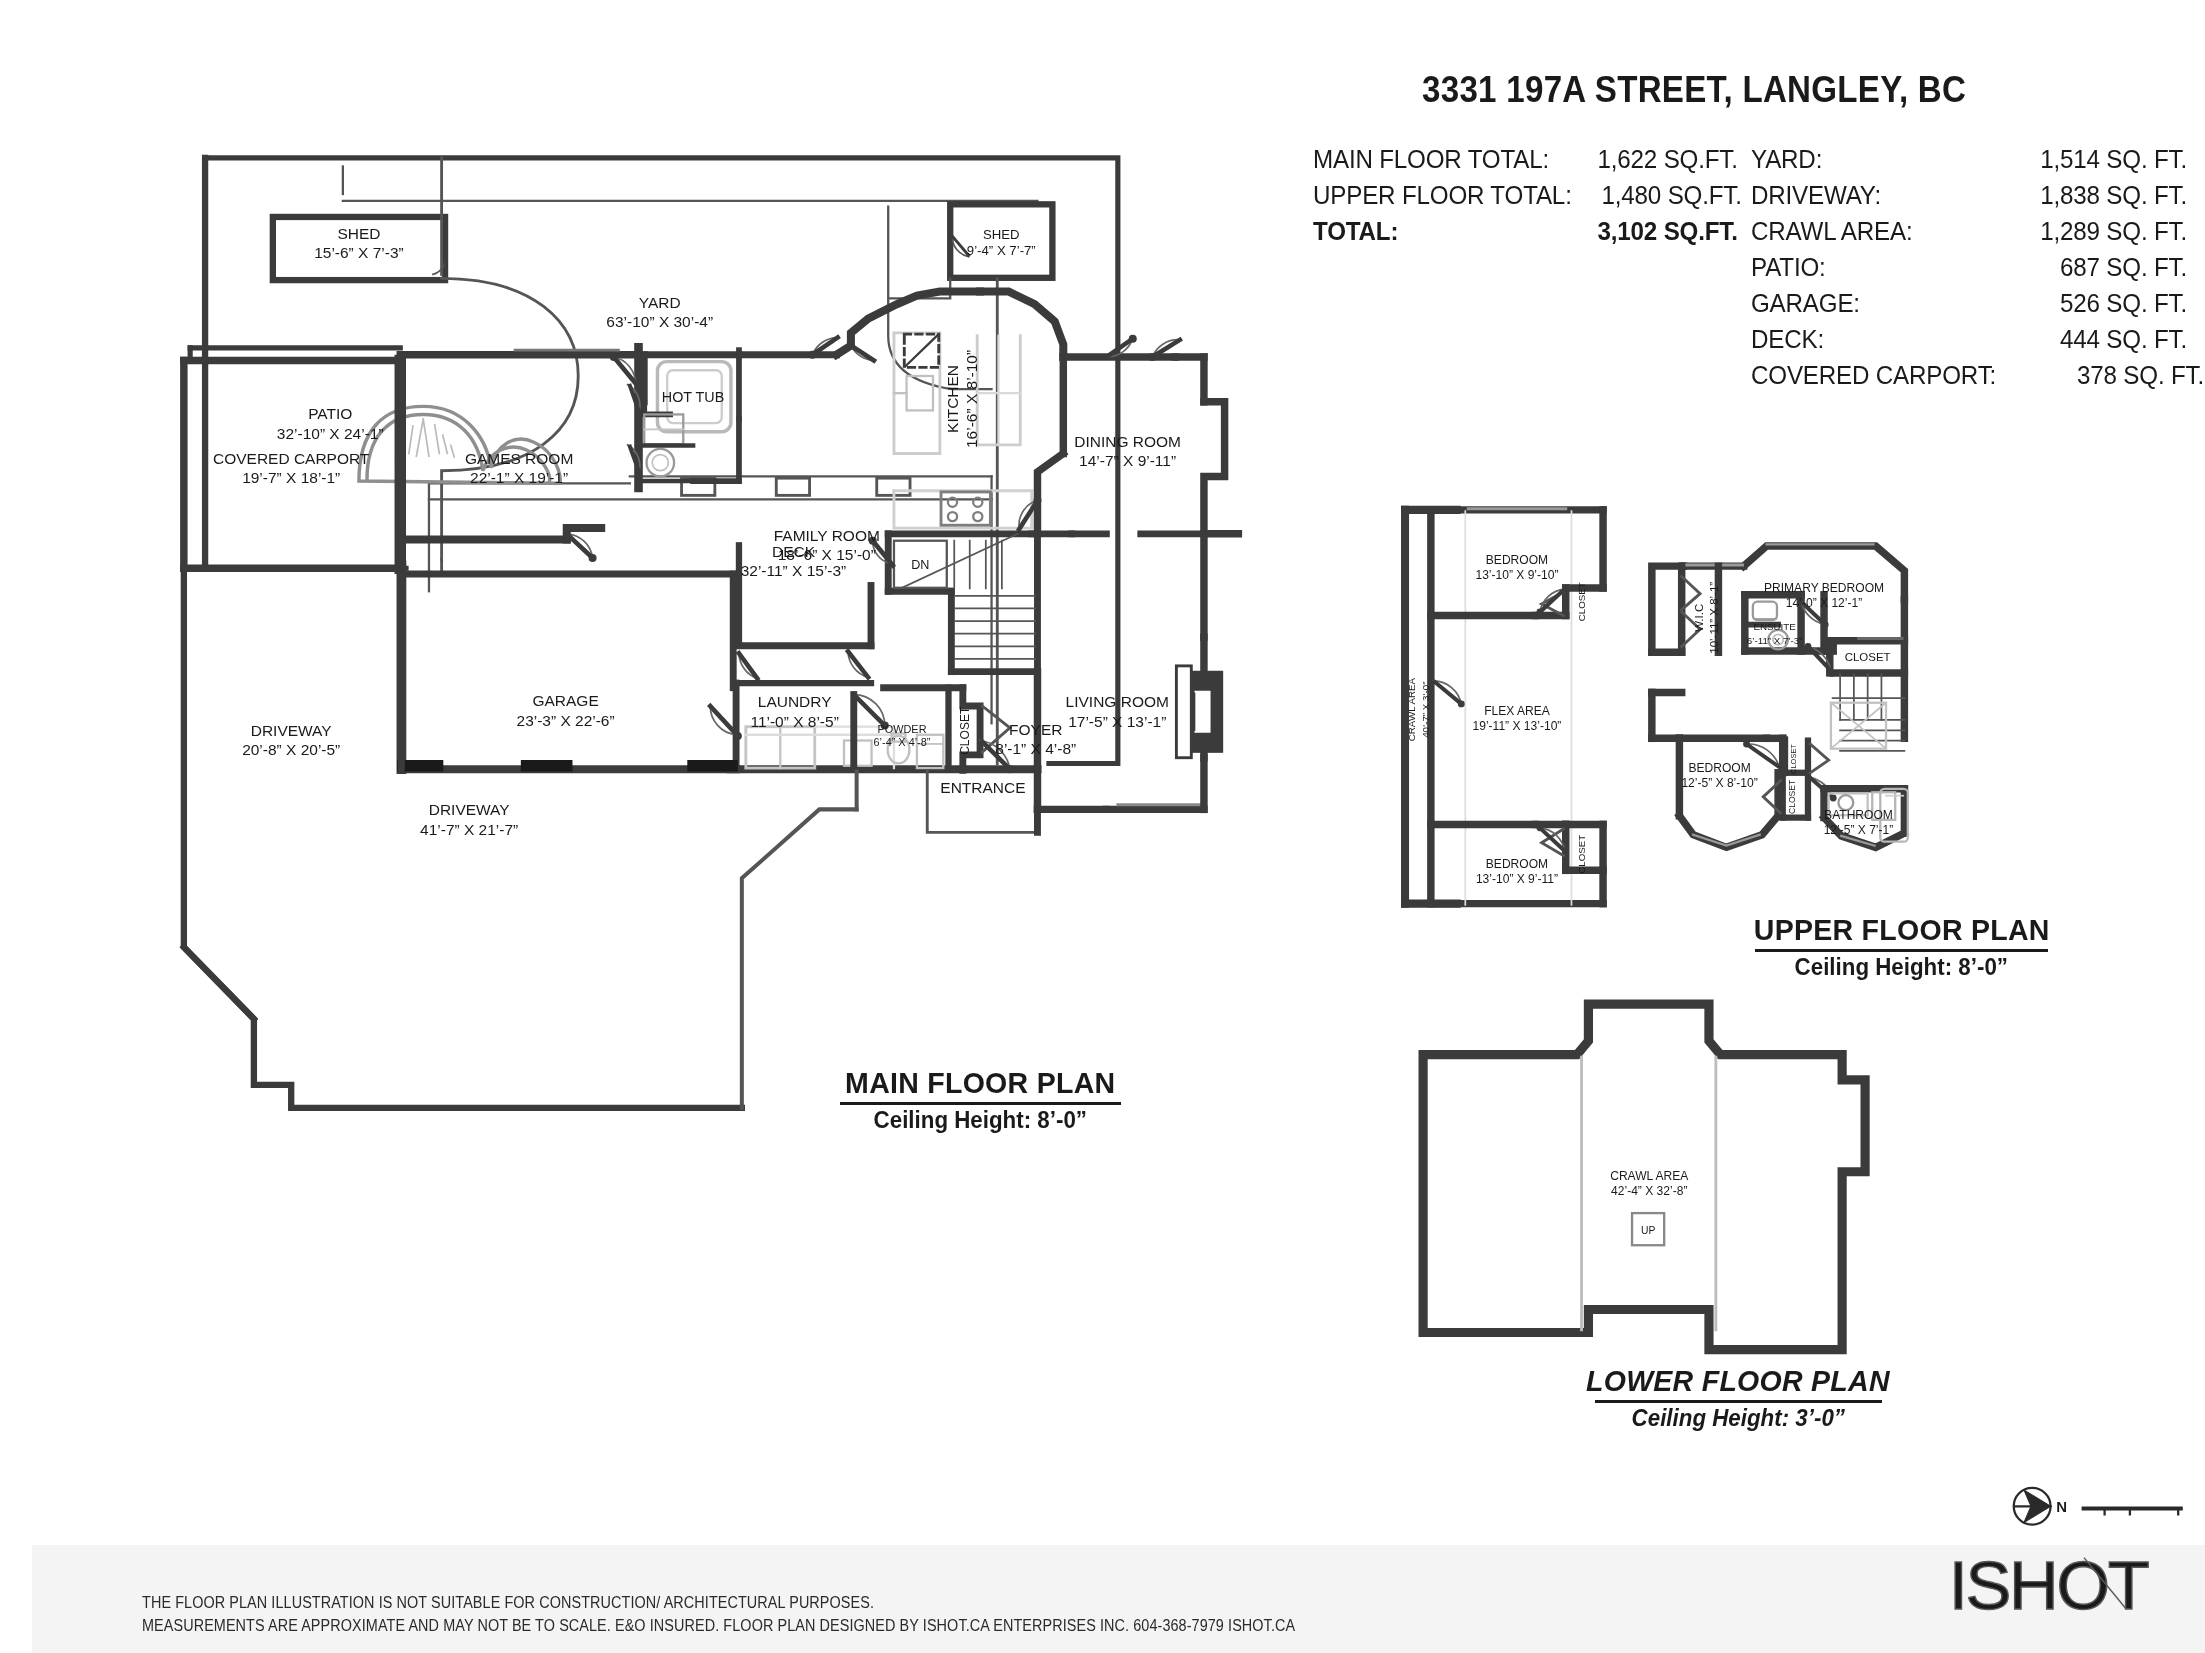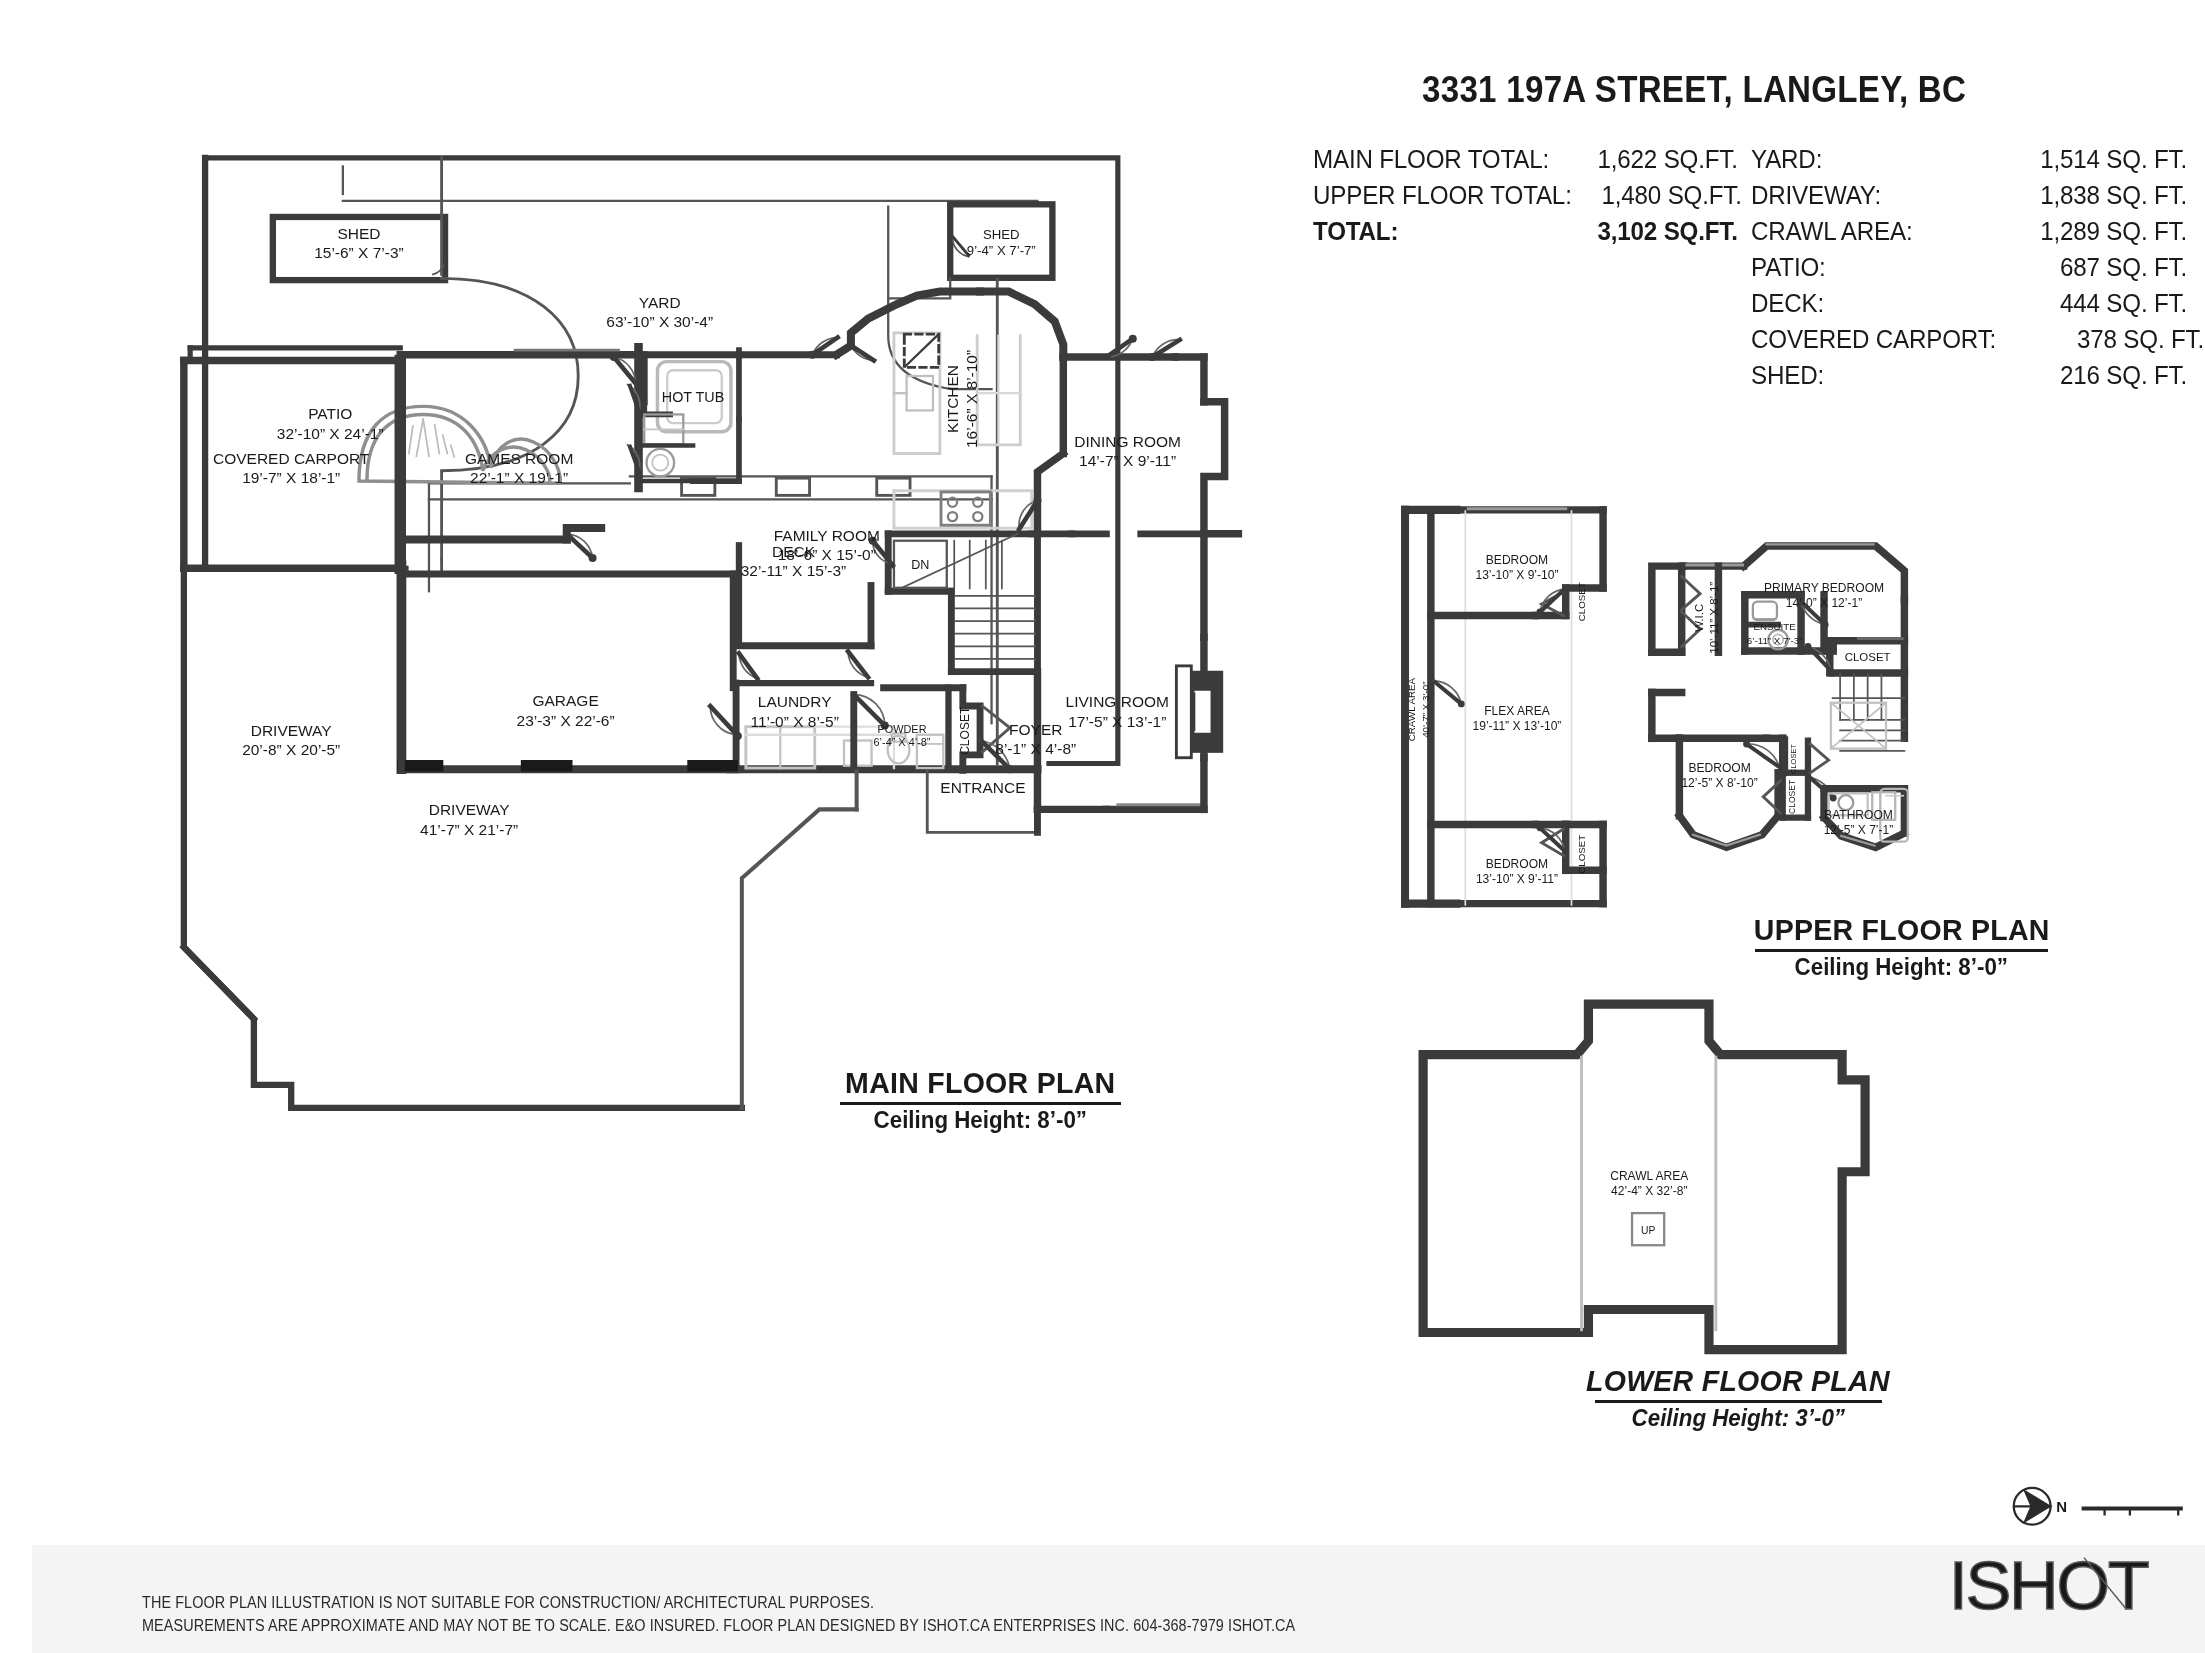--- a/index.html
+++ b/index.html
@@ -90,30 +90,30 @@
         </div>
         <div class="srow">
           <span class="lbl">CRAWL AREA:</span>
           <span class="val">1,289 SQ. FT.</span>
         </div>
         <div class="srow">
           <span class="lbl">PATIO:</span>
           <span class="val">687 SQ. FT.</span>
         </div>
         <div class="srow">
+          <span class="lbl">GARAGE:</span>
+          <span class="val">526 SQ. FT.</span>
+        </div>
+        <div class="srow">
           <span class="lbl">DECK:</span>
           <span class="val">444 SQ. FT.</span>
         </div>
         <div class="srow">
           <span class="lbl">COVERED CARPORT:</span>
           <span class="val">378 SQ. FT.</span>
-        </div>
-        <div class="srow">
-          <span class="lbl">SHED:</span>
-          <span class="val">216 SQ. FT.</span>
         </div>
       </div>
     </div>
   </div>
 
   <div class="plan" id="main-plan" style="left:144px; top:132px;">
     <svg width="1080" height="1062" viewBox="0 0 1880 1850">
       <g fill="none" stroke="#3b3b3b" stroke-linecap="square">
 
         <path d="M 50 45 L 1640 45 L 1640 1100 L 1520 1100" stroke="#3b3b3b" stroke-width="9"></path>

